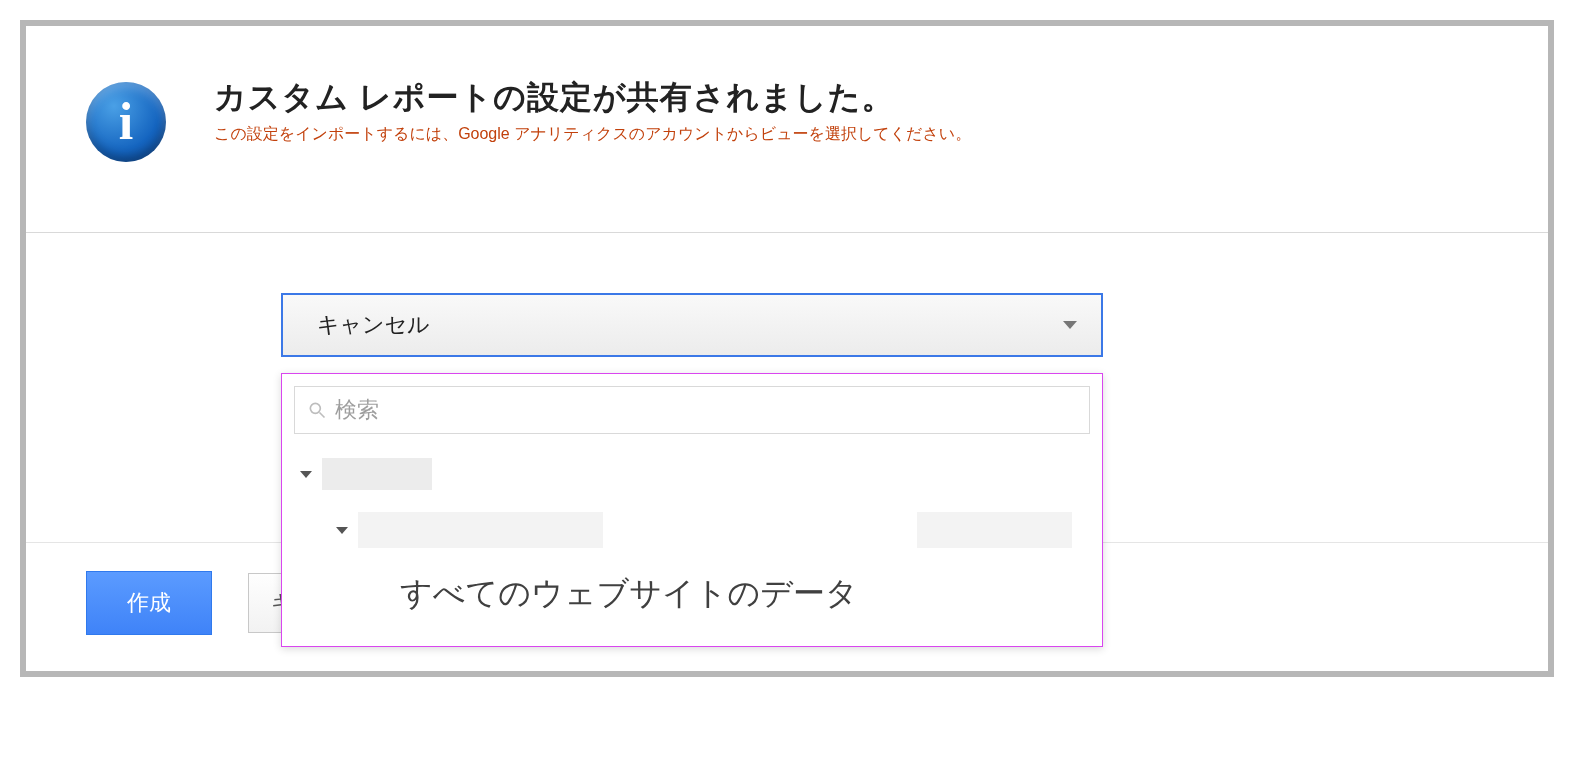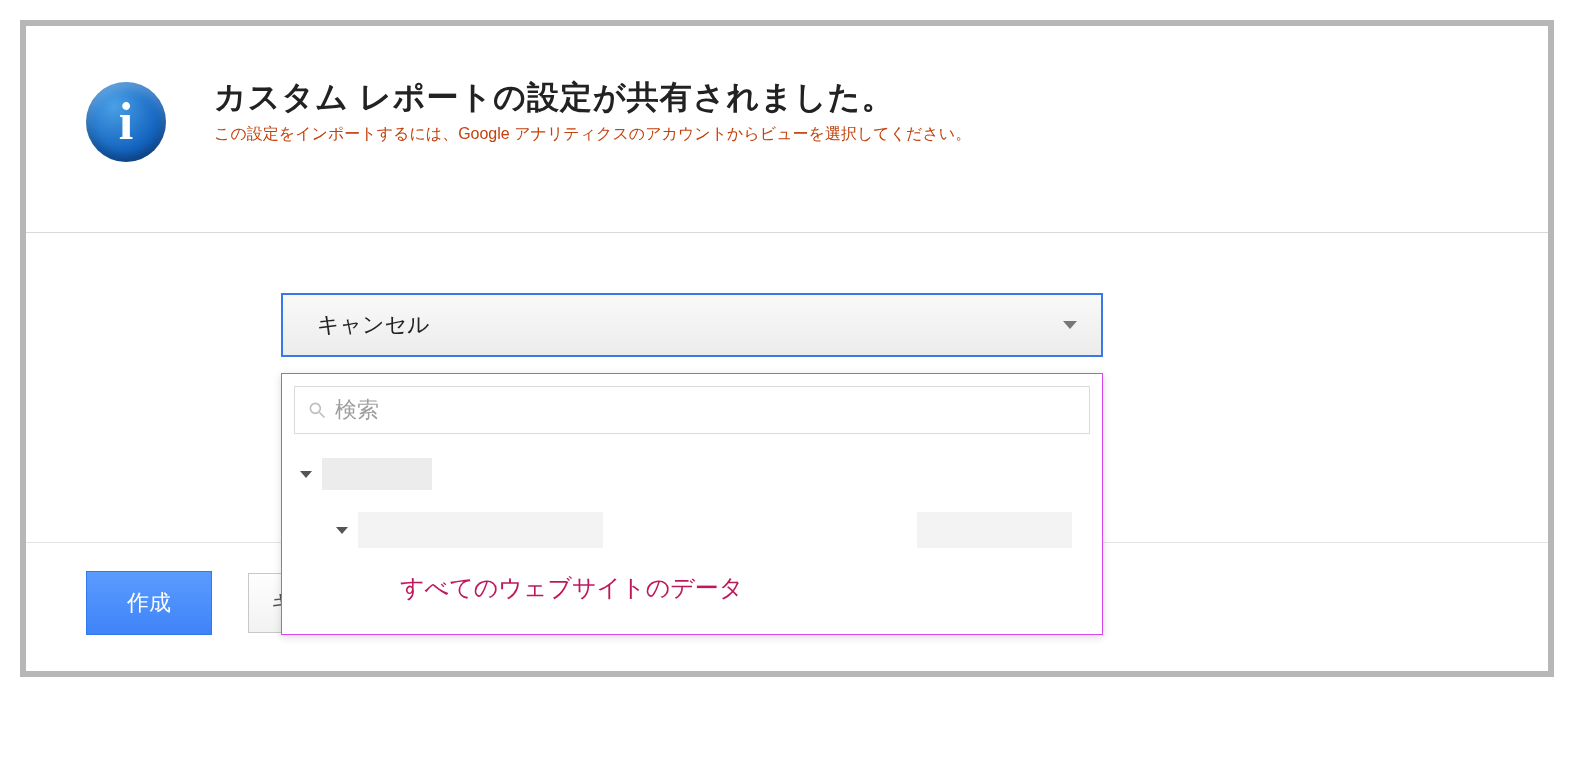--- a/index.html
+++ b/index.html
@@ -133,22 +133,22 @@
     display: flex;
     align-items: center;
     justify-content: space-between;
     width: 100%;
   }
   .tree-level2-left { display:flex; align-items:center; }
   .tree-level2 .redact-a { width: 245px; background:#f3f3f3; height:36px; }
   .tree-level2 .redact-b { width: 155px; background:#f3f3f3; height:36px; margin-right: 30px;}
   .tree-level3 {
     padding-left: 100px;
-    font-size: 24px;
-    color: #be185d;
+    font-size: 32px;
+    color: #404040;
     margin-top: 18px;
   }
   .footer-section {
     padding: 28px 60px 36px 60px;
     display: flex;
     align-items: center;
     gap: 36px;
   }
   .btn-primary {
     background: #4d90fe;

